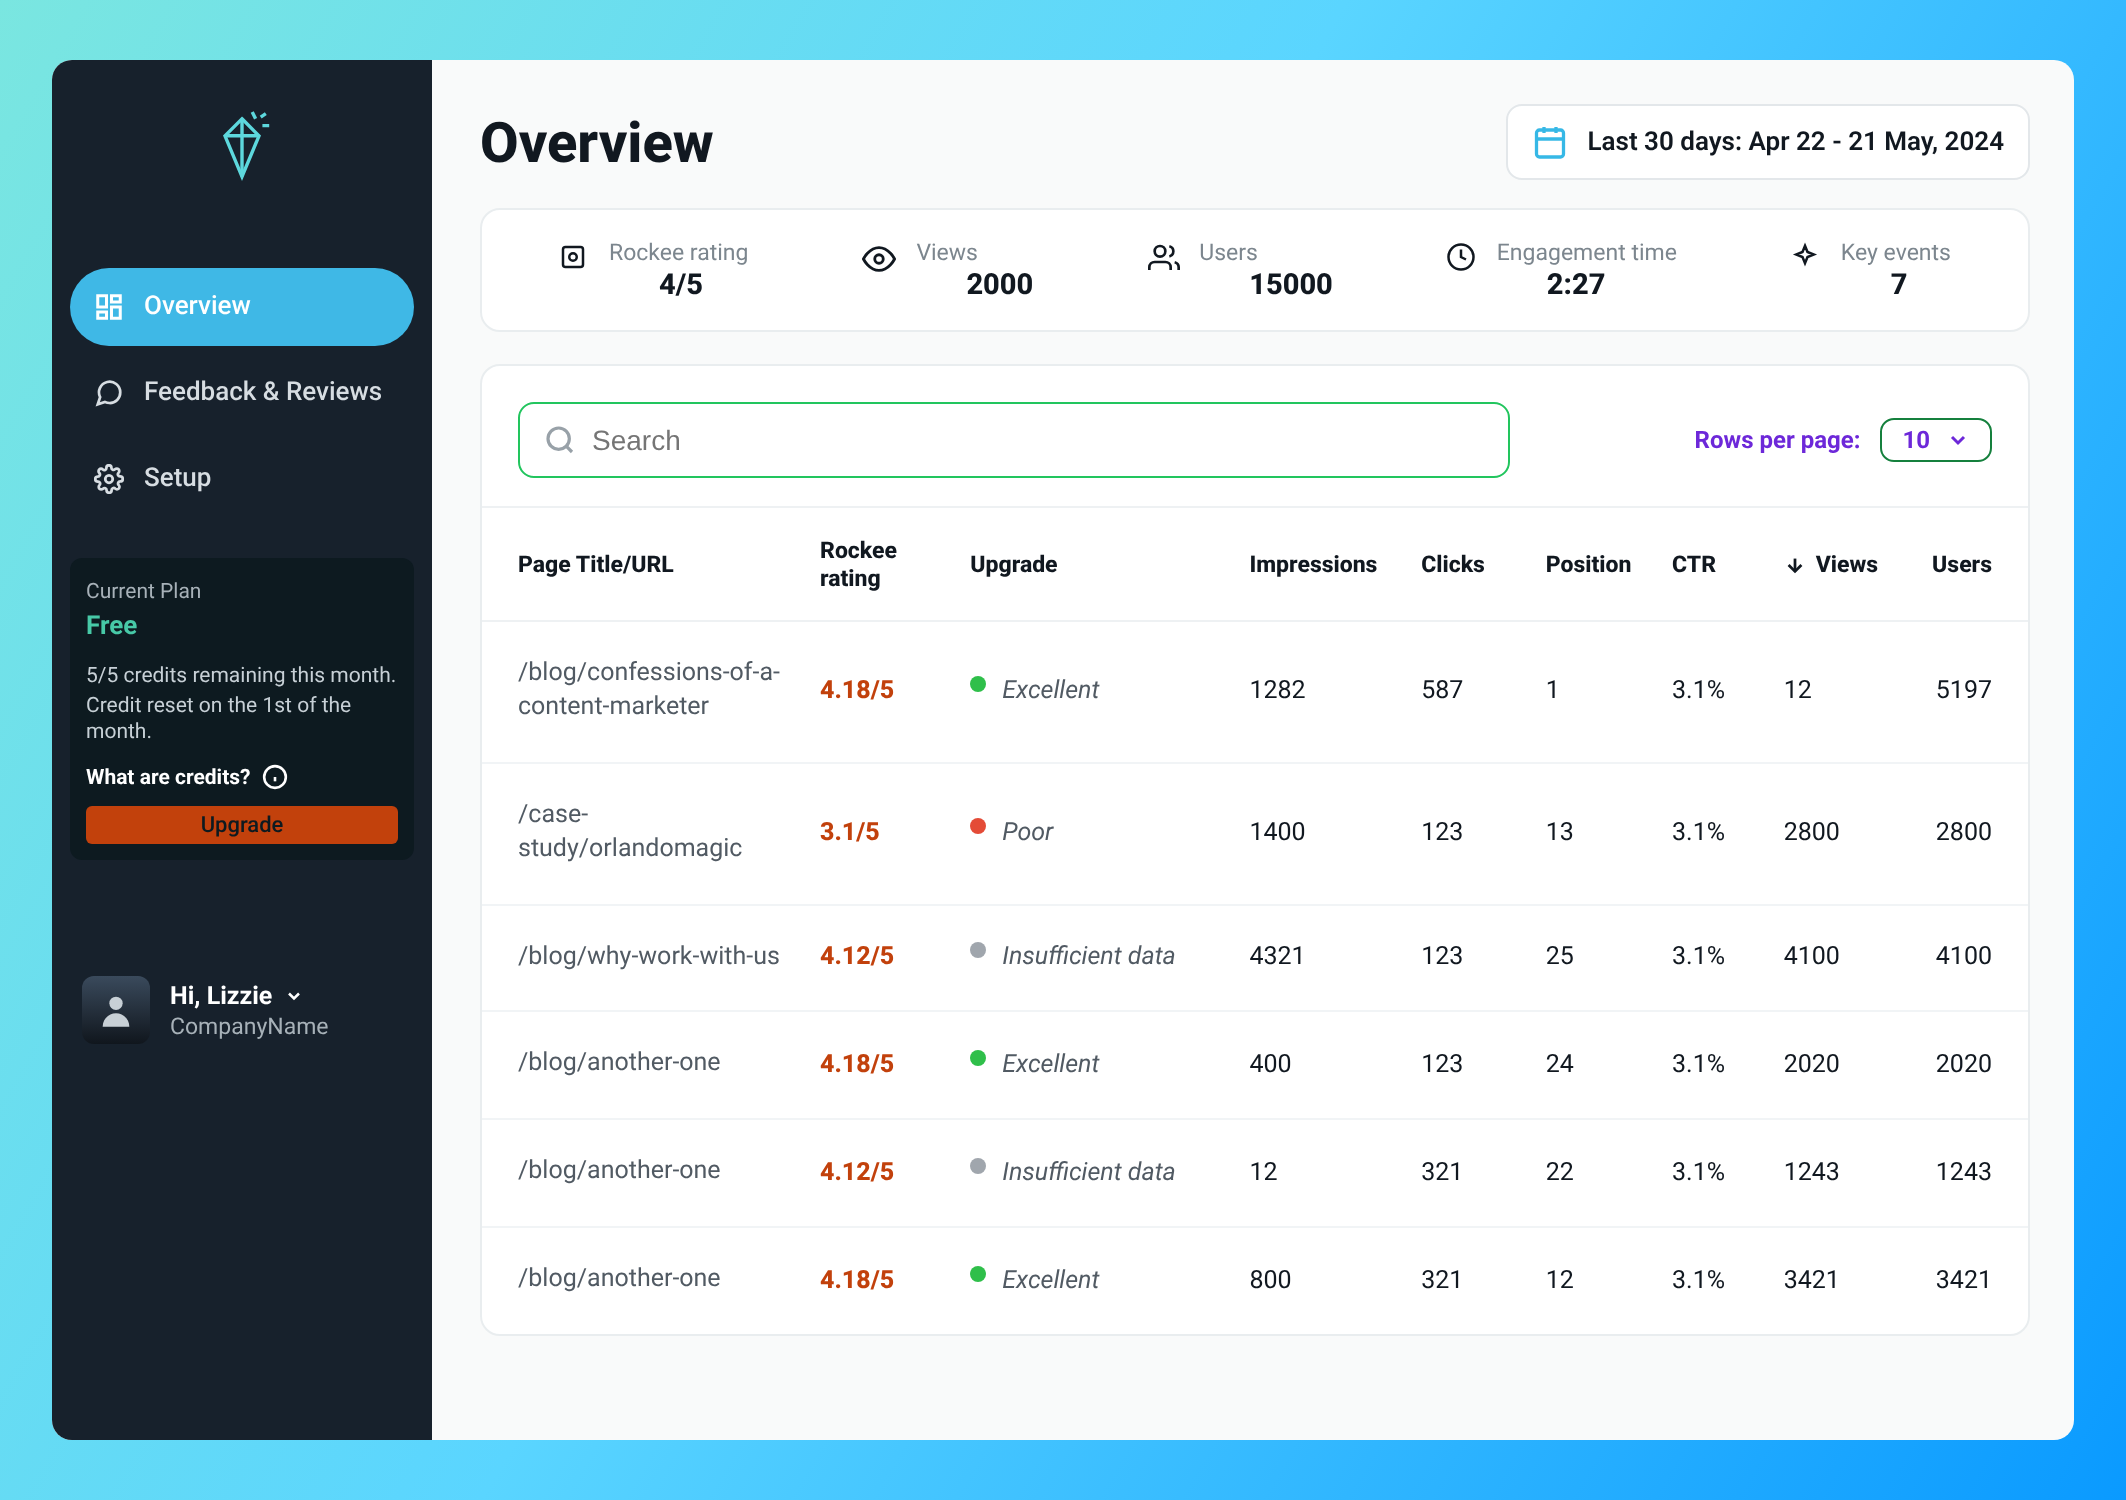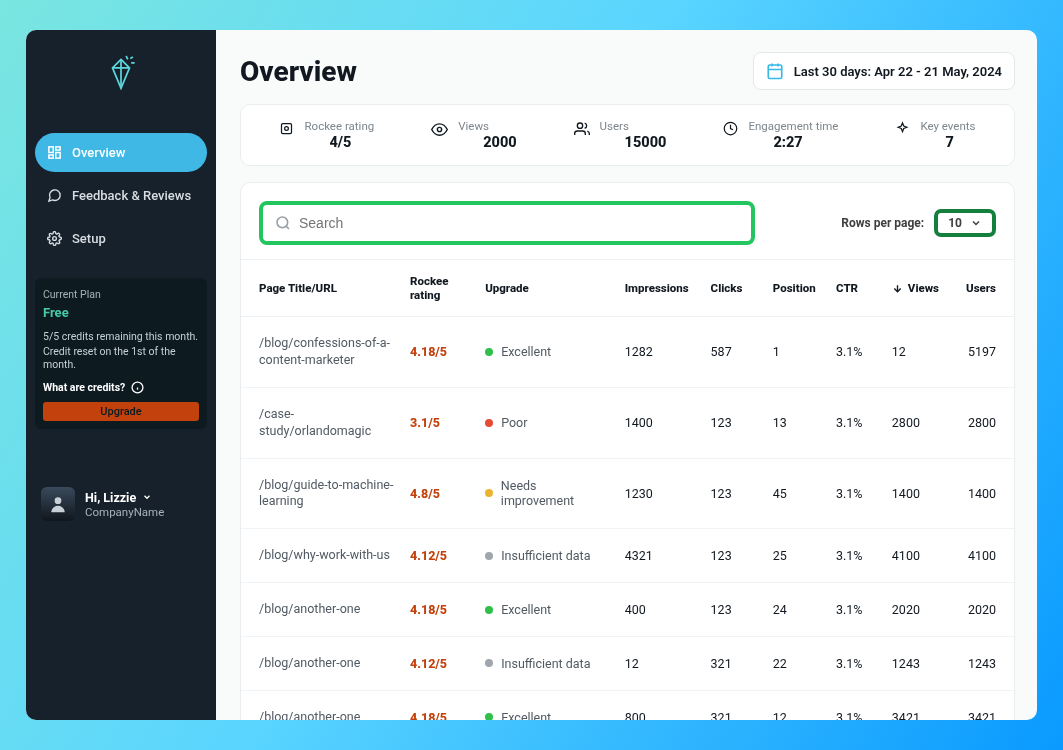--- a/index.html
+++ b/index.html
@@ -80,40 +80,40 @@
   .stat-labels { display:flex; flex-direction:column; }
   .stat-label { font-size:11.5px; color:#7c868e; }
   .stat-value { font-size:14.5px; font-weight:800; color:#111820; margin-top:1px;margin-left:25px;}
 
   .table-card {
     background:#fff; border:1px solid #e9edef; border-radius:10px;
     overflow:hidden;
   }
   .table-controls { display:flex; justify-content:space-between; align-items:center; padding:18px 18px 14px 18px; }
   .search-box {
-    flex:0 0 496px; border:4px solid #22c55e; border-radius:8px;
+    flex:0 0 496px; border:1px solid #22c55e; border-radius:8px;
     display:flex; align-items:center; gap:8px; padding:10px 12px; color:#98a1a8;
   }
   .search-box input { border:none; outline:none; font-size:14px; color:#111820; flex:1; background:transparent;}
-  .rows-ctrl { display:flex; align-items:center; gap:10px; font-size:12px; color:#404040; font-weight:700;}
-  .rows-select { border:4px solid #15803d; border-radius:7px; padding:3px 10px; display:flex; align-items:center; gap:8px; font-weight:700; cursor:pointer;}
+  .rows-ctrl { display:flex; align-items:center; gap:10px; font-size:12px; color:#6d28d9; font-weight:700;}
+  .rows-select { border:1px solid #15803d; border-radius:7px; padding:3px 10px; display:flex; align-items:center; gap:8px; font-weight:700; cursor:pointer;}
 
   table { width:100%; border-collapse:collapse; font-size:12.5px; color:#111820;}
   thead th {
     text-align:left; font-weight:800; font-size:11.5px; color:#111820;
     padding:14px 8px; border-top:1px solid #eef1f3; border-bottom:1px solid #eef1f3;
   }
   thead th:first-child { padding-left:18px;}
   thead th:last-child { padding-right:18px; text-align:right;}
   tbody td { padding:18px 8px; border-bottom:1px solid #f1f4f6; vertical-align:middle;}
   tbody tr:last-child td { border-bottom:none; }
   tbody td:first-child { padding-left:18px; color:#515a63; max-width:150px; line-height:1.35; }
   tbody td:last-child { padding-right:18px; text-align:right;}
   .rating-val { font-weight:800; color:#c2410c; }
-  .grade-pill { display:flex; align-items:center; gap:8px; color:#515a63; font-size:12.5px;}
+  .grade-pill { display:flex; align-items:flex-start; gap:8px; color:#515a63; font-size:12.5px;font-style:italic;}
   .dot { width:8px; height:8px; border-radius:50%; }
   .dot.excellent { background:#2fbf4a; }
   .dot.poor { background:#e44b37; }
   .dot.needs { background:#e9b531; }
   .dot.insufficient { background:#a0a6ad; }
   .views-hdr { display:flex; align-items:center; gap:5px;}
   .col-num { text-align:left; }
   
   .c-url { width:150px;}
   .c-rating { width:70px;}
@@ -356,36 +356,20 @@
                 </span>
     </td>
     <td class="col-num">1400</td>
     <td class="col-num">123</td>
     <td class="col-num">13</td>
     <td class="col-num">3.1%</td>
     <td class="col-num">2800</td>
     <td class="col-num">2800</td>
             </tr>
             <tr>
-    <td>/blog/guide-to-machine-learning</td>
-    <td><span class="rating-val">4.8/5</span></td>
-    <td>
-      <span class="grade-pill">
-                  <span class="dot needs"></span>
-                  <span>Needs improvement</span>
-                </span>
-    </td>
-    <td class="col-num">1230</td>
-    <td class="col-num">123</td>
-    <td class="col-num">45</td>
-    <td class="col-num">3.1%</td>
-    <td class="col-num">1400</td>
-    <td class="col-num">1400</td>
-            </tr>
-            <tr>
     <td>/blog/why-work-with-us</td>
     <td><span class="rating-val">4.12/5</span></td>
     <td>
       <span class="grade-pill">
                   <span class="dot insufficient"></span>
                   <span>Insufficient data</span>
                 </span>
     </td>
     <td class="col-num">4321</td>
     <td class="col-num">123</td>

